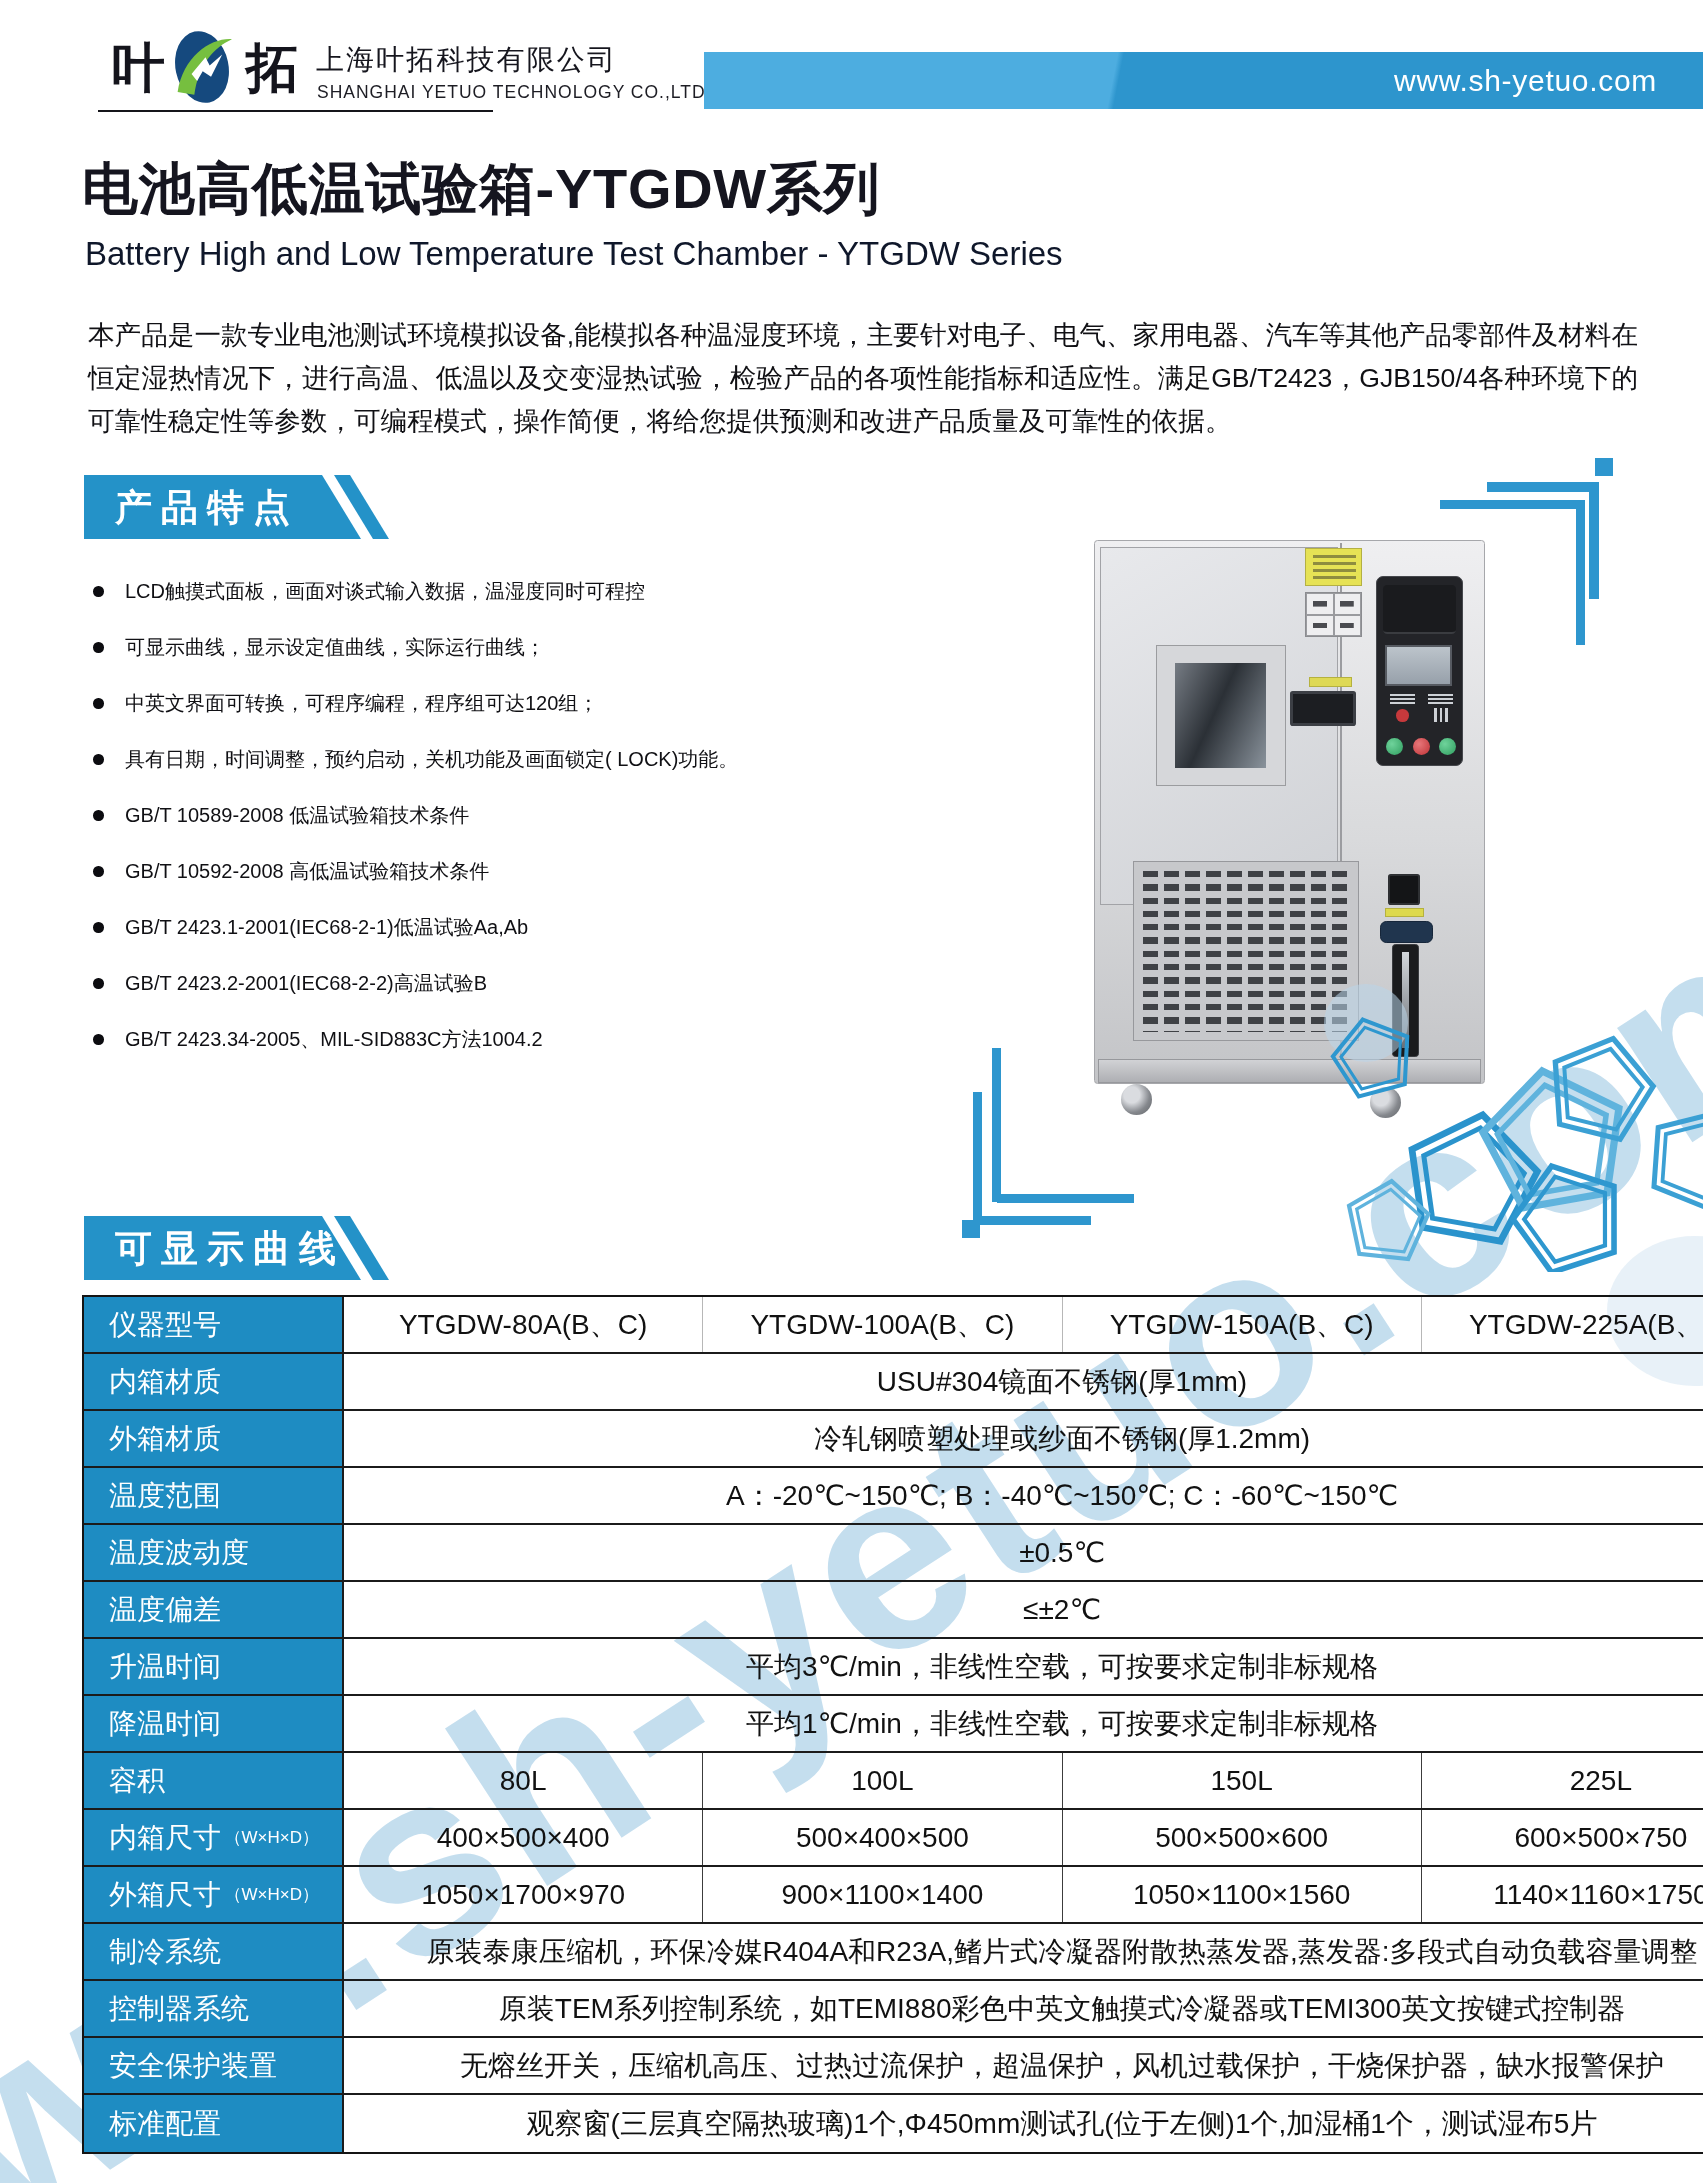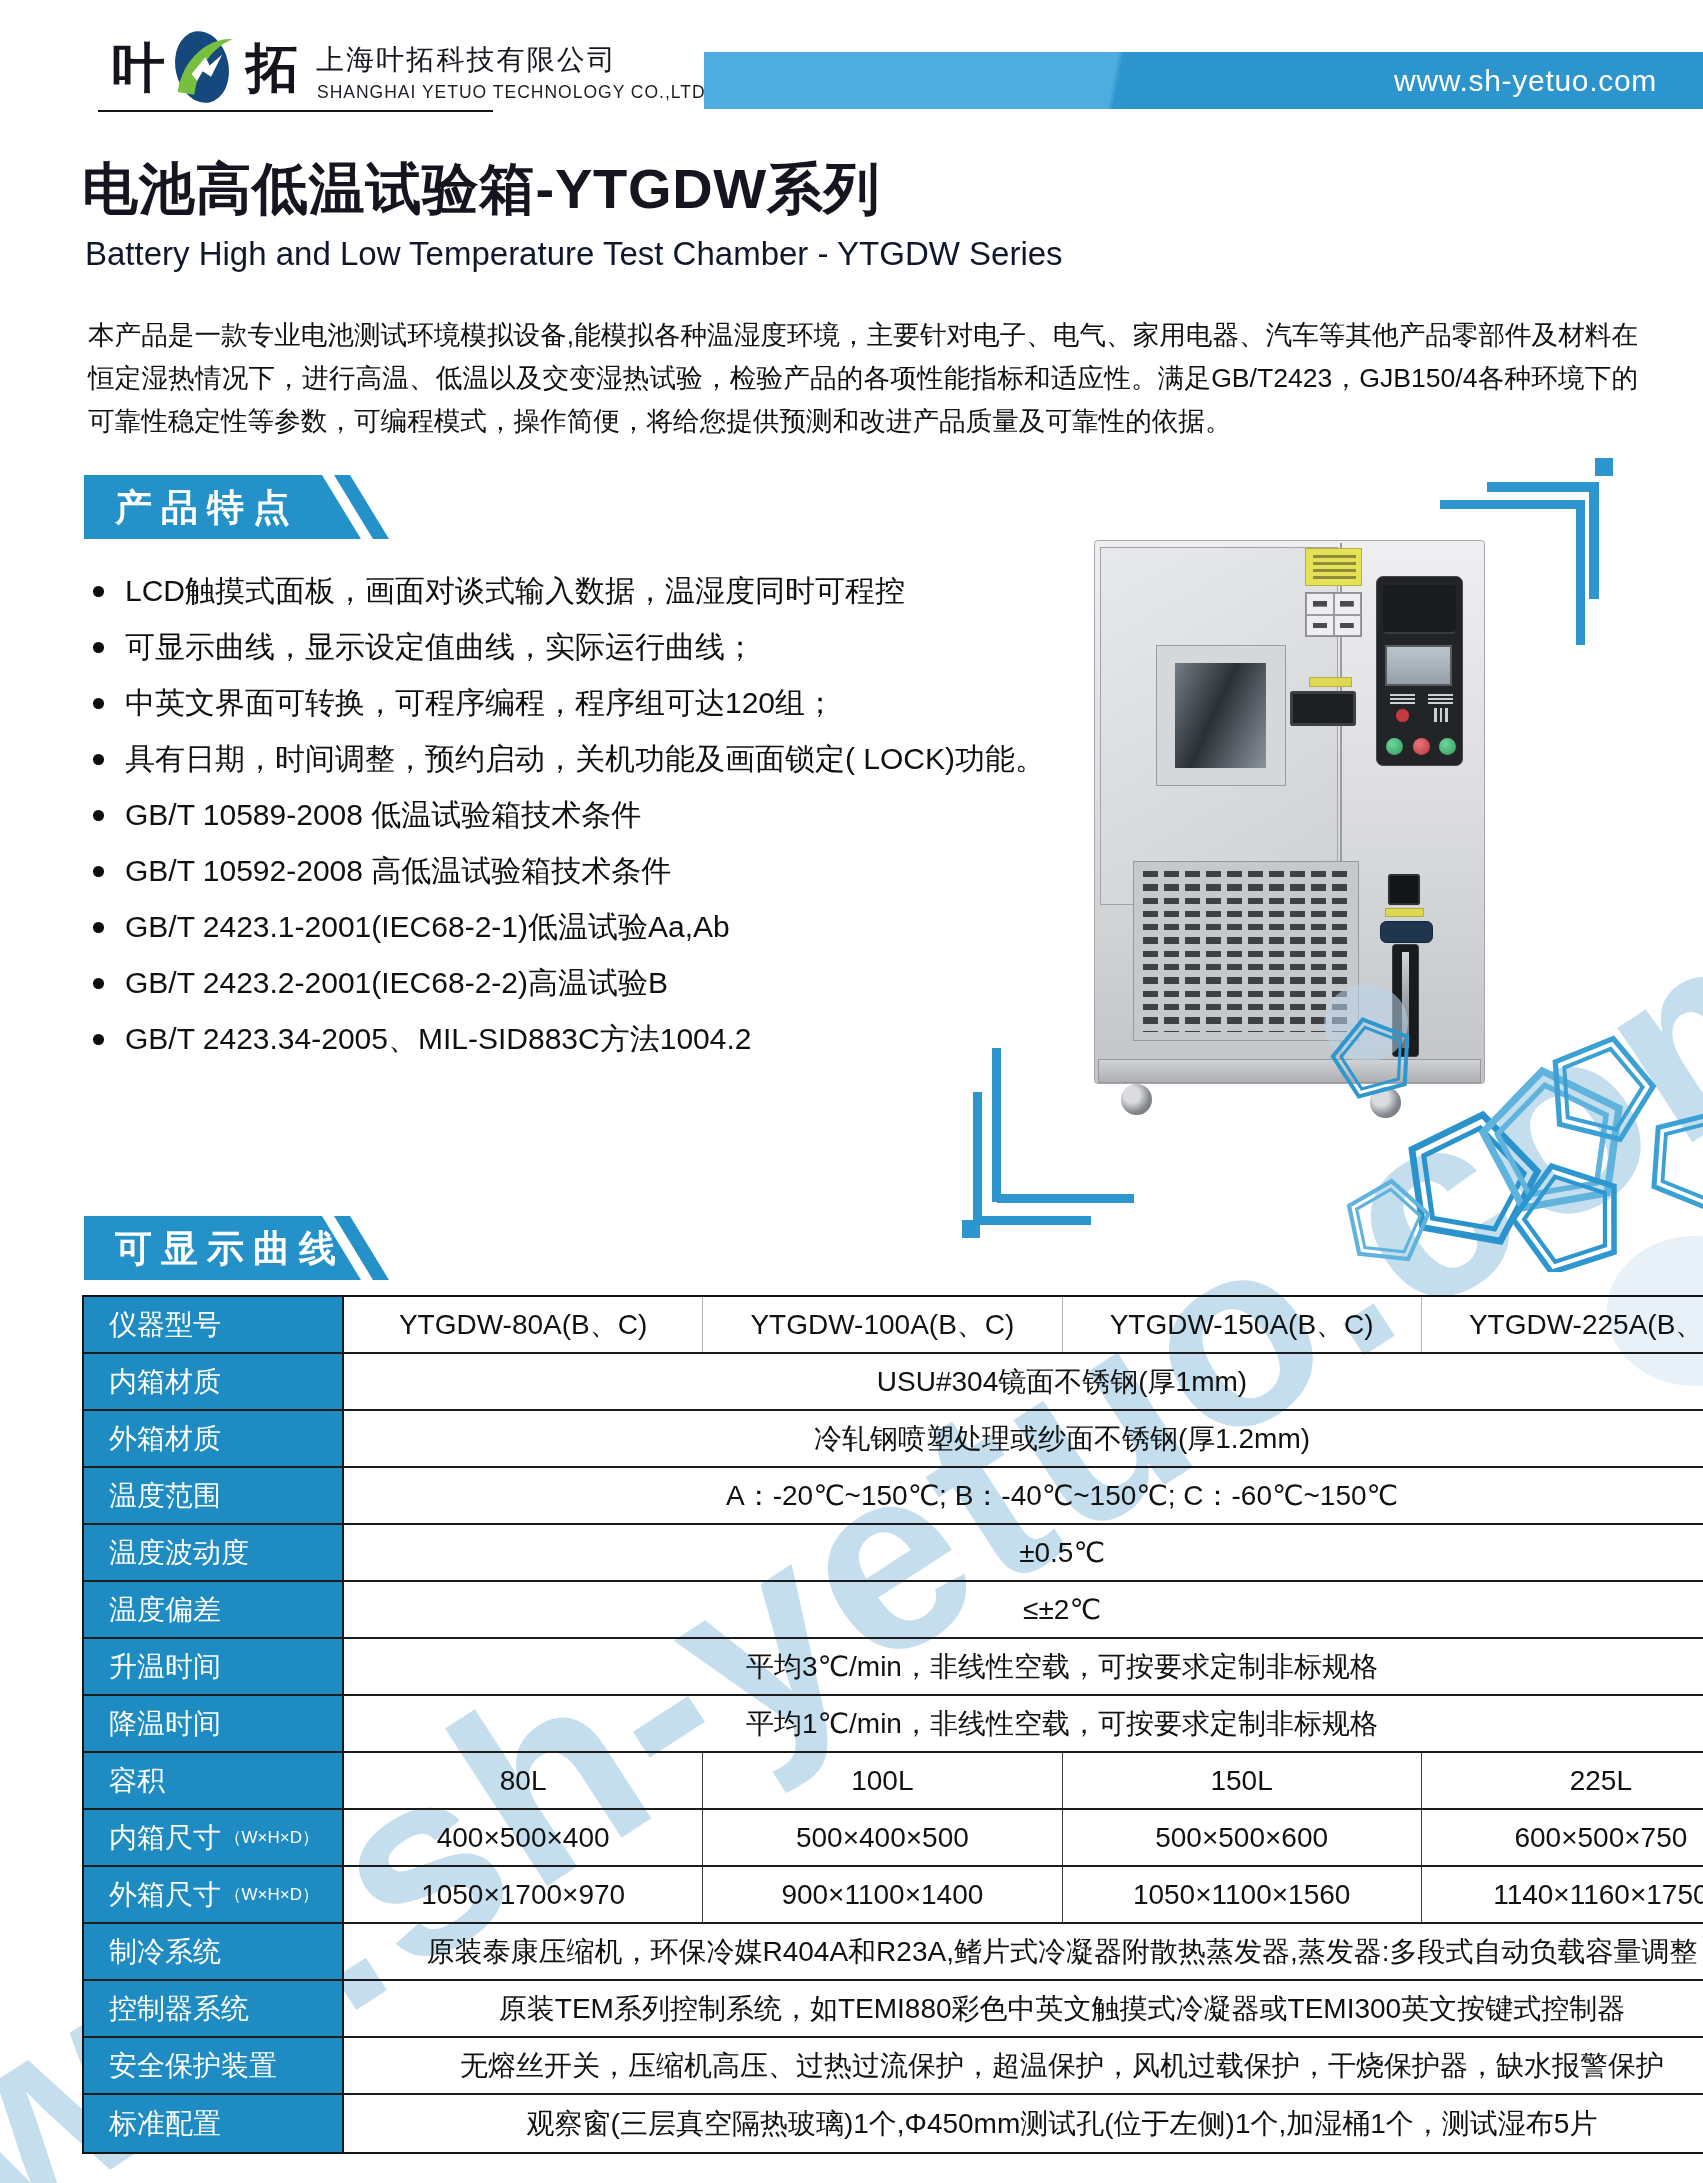--- a/index.html
+++ b/index.html
@@ -30,21 +30,21 @@
     clip-path:polygon(0 0,238px 0,277px 100%,0 100%);}
   .badge .badge-stripe{position:absolute;left:0;top:0;width:328px;height:64px;background:#2492c8;
     clip-path:polygon(250px 0,266px 0,305px 100%,289px 100%);}
   .badge .badge-label{position:absolute;left:31px;top:0;height:64px;line-height:66px;color:#fff;
     font-size:37px;font-weight:700;letter-spacing:9px;}
   .badge.features-badge{left:84px;top:475px;}
   .badge.specs-badge{left:84px;top:1216px;}
 
   
   .feature-list{position:absolute;left:89px;top:563px;margin:0;padding:0;list-style:none;z-index:4;}
-  .feature-list li{position:relative;height:56px;line-height:56px;font-size:30px;color:#101014;padding-left:36px;}
+  .feature-list li{position:relative;height:56px;line-height:56px;font-size:20px;color:#101014;padding-left:36px;}
   .feature-list li::before{content:"";position:absolute;left:4.2px;top:23px;width:10.5px;height:10.5px;border-radius:50%;background:#0c0c10;}
 
   
   .machine{position:absolute;left:1094px;top:540px;width:391px;height:567px;z-index:1;}
   .machine div{position:absolute;box-sizing:border-box;}
   .m-body{left:0;top:0;width:391px;height:544px;background:linear-gradient(180deg,#efeff1 0%,#d9dadc 55%,#c3c4c7 100%);border:1.4px solid #a6a7ab;border-radius:3.5px;}
   .m-divider{left:246px;top:2.8px;width:2.1px;height:538px;background:#9b9ca0;}
   .m-door{left:5.6px;top:7px;width:238px;height:358px;background:linear-gradient(150deg,#e8e9ec 0%,#cfd1d5 100%);border:1.4px solid #a2a3a7;}
   .m-window-frame{left:62px;top:105px;width:130px;height:141px;background:#d6d7da;border:1.4px solid #9b9c9f;}
   .m-window-glass{left:81px;top:123px;width:91px;height:105px;background:linear-gradient(115deg,#767c84 0%,#2b3036 45%,#8a939c 100%);}

